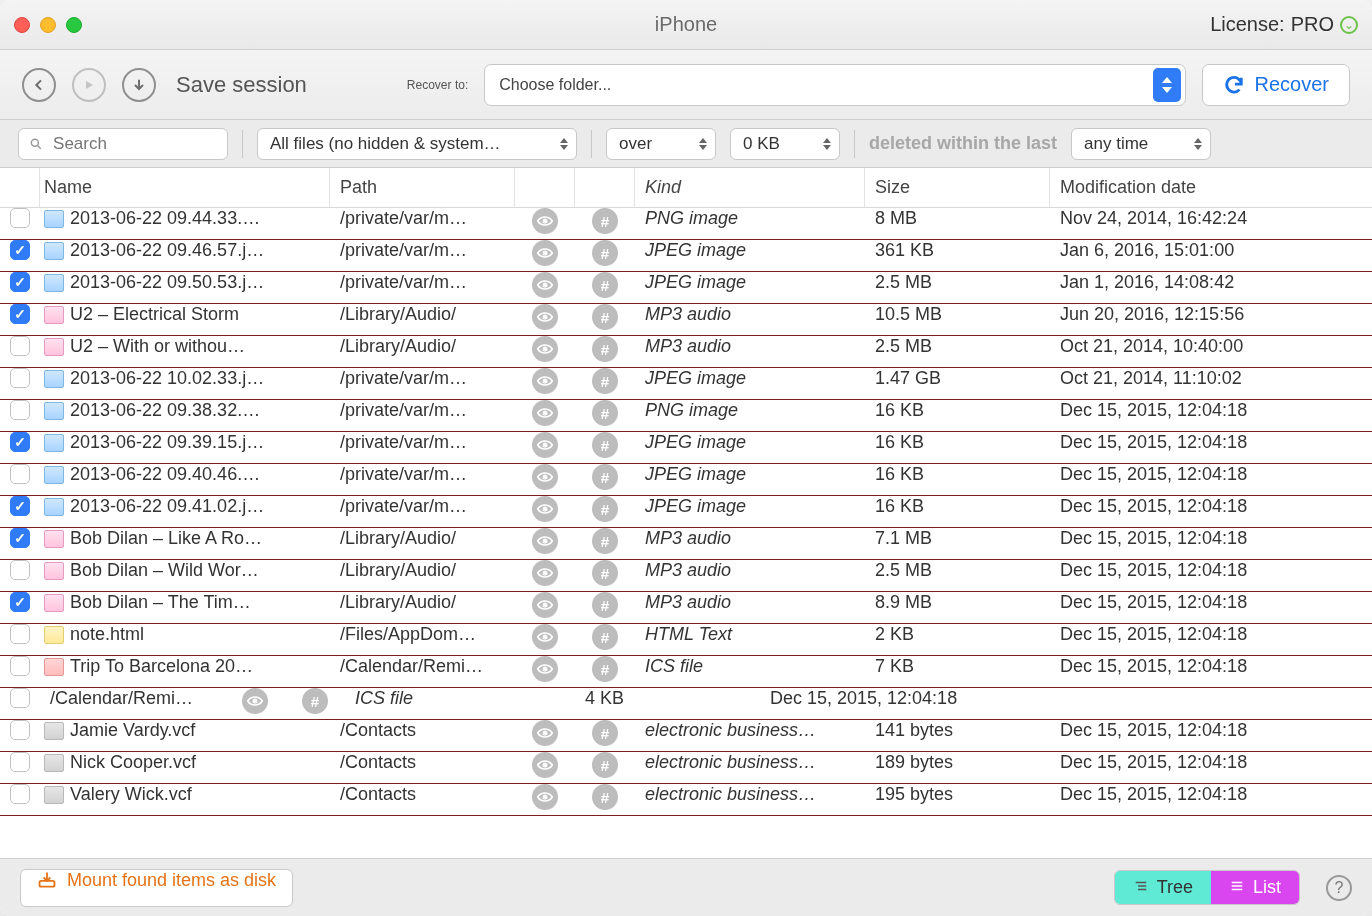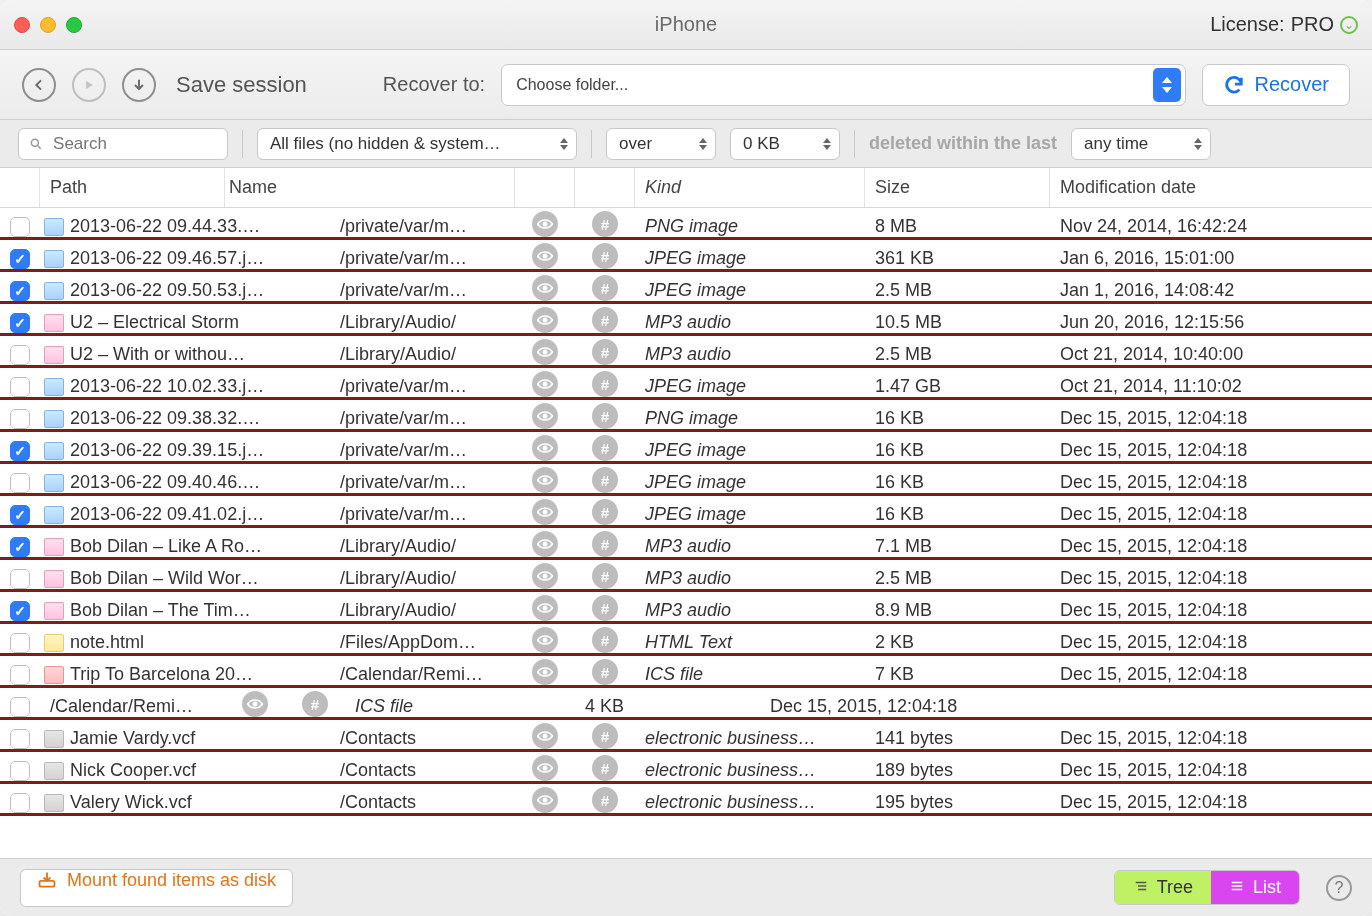--- a/index.html
+++ b/index.html
@@ -33,21 +33,21 @@
     height: 70px; background: linear-gradient(#f4f4f4,#ececec);
     border-bottom: 1px solid #cfcfcf;
     display: flex; align-items: center; padding: 0 22px; gap: 16px;
   }
   .tbtn {
     width: 34px; height: 34px; border-radius: 50%; border: 2px solid #8f8f8f;
     display: inline-flex; align-items: center; justify-content: center;
     color: #6d6d6d; background: transparent;
   }
   .save-session-label { font-size: 22px; color: #555; margin-left: 4px; }
-  .recover-to-label { font-size: 20px; color: #555; margin-left: 60px; }
+  .recover-to-label { font-size: 12px; color: #555; margin-left: 84px; }
   .folder-combo {
     flex: 1; height: 42px; background: #fff; border: 1px solid #c8c8c8; border-radius: 7px;
     display: flex; align-items: center; padding: 0 4px 0 14px; font-size: 16px; color: #444;
     position: relative;
   }
   .folder-combo .stepper {
     width: 28px; height: 34px; background: #2f7cf6; border-radius: 5px; margin-left: auto;
     display: flex; flex-direction: column; align-items: center; justify-content: center; gap: 0;
   }
   .stepper::before, .stepper::after { content:""; width:0;height:0;border-left:5px solid transparent;border-right:5px solid transparent; }
@@ -91,38 +91,38 @@
   .col-check { width: 40px; flex: none; display:flex; align-items:center; justify-content:center; }
   .col-name  { width: 290px; flex: none; padding-left: 4px; }
   .col-path  { width: 185px; flex: none; }
   .col-act1  { width: 60px; flex: none; text-align:center; }
   .col-act2  { width: 60px; flex: none; text-align:center; }
   .col-kind  { width: 230px; flex: none; font-style: italic; }
   .col-size  { width: 185px; flex: none; }
   .col-date  { flex: 1; }
   .th { border-right: 1px solid #e3e3e3; height: 100%; display: flex; align-items: center; }
   .table-body { flex: 1; overflow: auto; background:#fff; }
-  .row { height: 32px; display: flex; align-items: flex-end; font-size: 18px; color: #333; border-bottom: 3px solid #7f1d1d; }
+  .row { height: 32px; display: flex; align-items: flex-start; font-size: 18px; color: #333; border-bottom: 1px solid #7f1d1d; }
   .chk { width: 20px; height: 20px; border-radius: 5px; border: 1.5px solid #c0c0c0; background:#fff; display:inline-flex; align-items:center; justify-content:center; }
   .chk.checked { background: #2f7cf6; border-color: #2f7cf6; }
   .chk.checked::after { content:"✓"; color:#fff; font-size:14px; font-weight:700; }
   .ficon { width: 20px; height: 18px; margin-right: 6px; display:inline-block; vertical-align:middle; border-radius:2px; }
   .ficon.img { background: linear-gradient(#cfe8ff,#a8d3ff); border:1px solid #7fb6e6; }
   .ficon.audio { background: linear-gradient(#ffe1ef,#ffc4de); border:1px solid #e99ac0; }
   .ficon.html { background: linear-gradient(#fff4c8,#ffe996); border:1px solid #e3cf6f; }
   .ficon.cal { background: linear-gradient(#ffd6d6,#ffbcbc); border:1px solid #e89797; }
   .ficon.vcf { background: linear-gradient(#e6e6e6,#d2d2d2); border:1px solid #b9b9b9; }
   .circle-btn { width: 26px; height: 26px; border-radius: 50%; background:#bdbdbd; display:inline-flex; align-items:center; justify-content:center; color:#fff; font-size:15px; }
   .status-bar {
     height: 58px; background: #ebebeb; border-top: 1px solid #cfcfcf;
     display: flex; align-items: center; padding: 0 20px; gap: 14px;
   }
   .mount-btn { height: 38px; padding: 0 16px; background:#fff; border:1px solid #c8c8c8; border-radius:6px; display:inline-flex; align-items:flex-start; gap:10px; color:#e67317; font-size:18px; }
   .view-toggle { margin-left:auto; display:flex; border:1px solid #c8c8c8; border-radius:6px; overflow:hidden; }
-  .vt { padding:6px 18px; background:#bef264; display:inline-flex; align-items:center; gap:8px; font-size:18px; color:#333; }
+  .vt { padding:6px 18px; background:#5eead4; display:inline-flex; align-items:center; gap:8px; font-size:18px; color:#333; }
   .vt.active { background:#d946ef; color:#fff; }
   .help { width:26px; height:26px; border-radius:50%; border:2px solid #999; color:#777; display:inline-flex; align-items:center; justify-content:center; font-size:16px; margin-left:12px; }
   .lines-icon svg { width:16px; height:14px; }
 </style>
 </head>
 <body>
 
 <div class="window">
 
   <div class="titlebar">
@@ -208,22 +208,22 @@
       <span>any time</span>
       <span class="updown">
           <span class="u"></span>
           <span class="d"></span>
         </span>
     </div>
   </div>
 
   <div class="table-header">
     <div class="th col-check"></div>
+    <div class="th col-name">Name</div>
     <div class="th col-path">Path</div>
-    <div class="th col-name">Name</div>
     <div class="th col-act1"></div>
     <div class="th col-act2"></div>
     <div class="th col-kind">Kind</div>
     <div class="th col-size">Size</div>
     <div class="th col-date" style="border-right:none">Modification date</div>
   </div>
 
   <div class="table-body" id="tbody">
       <div class="row">
     <div class="td col-check">

